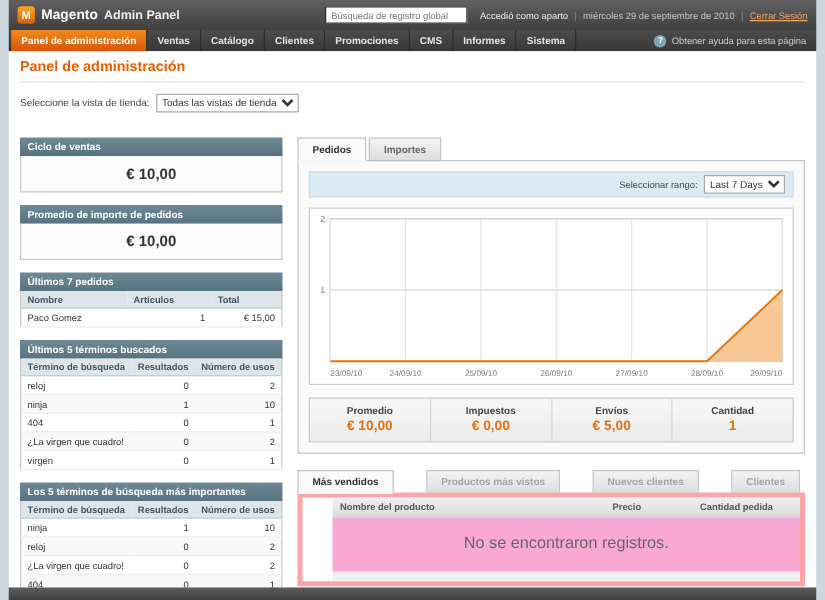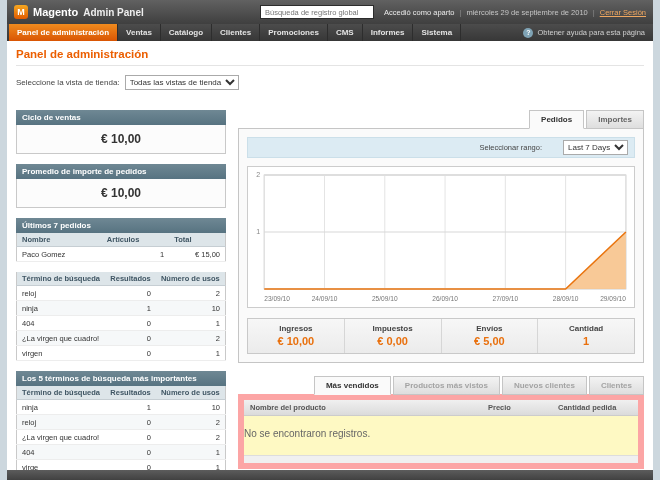--- a/index.html
+++ b/index.html
@@ -55,45 +55,45 @@
                text-align: center; font-size: 12px; font-weight: bold; padding: 7px 0; }
   table.dtable { width: 100%; border-collapse: collapse; font-size: 7.5px;
                  border: 1px solid #c9c9c9; border-top: none; background: #fff; }
   table.dtable th { background: #dde5e9; color: #3f5563; font-weight: bold; text-align: left;
                     padding: 2px 5px; border-bottom: 1px solid #c6ced3; white-space: nowrap; }
   table.dtable td { padding: 2.5px 5px; border-bottom: 1px solid #ededed; color: #333; }
   table.dtable tbody tr:nth-child(even) td { background: #f6f8f9; }
   .num { text-align: right; }
 
   
-  .tabs { display: flex; gap: 2px; position: relative; z-index: 2; margin-bottom: -1px; justify-content: flex-end; }
+  .tabs { display: flex; gap: 2px; position: relative; z-index: 2; margin-bottom: -1px; }
   .tab { font-size: 8px; font-weight: bold; color: #666; padding: 4px 11px;
          border: 1px solid #c5c5c5; background: linear-gradient(#f3f3f3, #dedede); cursor: pointer; }
   .tab.active { background: #fafafa; color: #333; border-bottom: 1px solid #fafafa; }
-  .tab.disabled { color: #a3a3a3; }
+  .tab.disabled { color: #a3a3a3; margin-left: 24px; }
   .panel { position: relative; z-index: 1; border: 1px solid #c5c5c5; background: #fafafa; padding: 8px; }
   .range-bar { background: #dcebf3; border: 1px solid #cbdfe9; padding: 2px 6px;
-               display: flex; justify-content: flex-end; align-items: center; gap: 21px;
+               display: flex; justify-content: flex-end; align-items: center; gap: 5px;
                font-size: 7.5px; color: #444; }
   .chart-wrap { margin-top: 8px; border: 1px solid #cccccc; background: #fff; }
   .chart-wrap svg { display: block; width: 100%; height: 140px; }
   .stats { margin-top: 10px; border: 1px solid #c9c9c9; background: linear-gradient(#f7f7f7, #ebebeb); display: flex; }
   .stat { flex: 1; text-align: center; padding: 5px 0 6px; border-left: 1px solid #d6d6d6; }
   .stat:first-child { border-left: none; }
   .stat .lbl { font-size: 8px; font-weight: bold; color: #444; margin-bottom: 2px; }
   .stat .val { font-size: 11px; font-weight: bold; color: #e9700d; }
 
   .bottom-section { margin-top: 13px; }
-  .ptable { border: 6px solid #fca5a5; background: #fff; }
+  .ptable { border: 4px solid #fca5a5; background: #fff; padding-left: 24px; }
   .ptable-head { display: flex; background: linear-gradient(#f0f0f0, #dbdbdb);
                  border-bottom: 1px solid #cccccc; font-size: 7.5px; font-weight: bold; color: #555; }
   .ph-name { flex: 1; padding: 3px 6px; }
   .ph-price { width: 70px; padding: 3px 6px; }
   .ph-qty { width: 86px; padding: 3px 6px; }
-  .ptable-empty { font-size: 10px; color: #666; padding: 12px 0 16px; background: #fef9c3; }
+  .ptable-empty { text-align: center; font-size: 13px; color: #666; padding: 12px 0 16px; background: #f9a8d4; }
   .ptable-foot { height: 8px; background: #f0f0f0; border-top: 1px solid #ddd; }
 
   .footbar { height: 10px; flex: none; background: linear-gradient(#5c5c5c, #414141); }
 </style>
 </head>
 <body>
 
 <div class="app">
 
   <header class="topbar">
@@ -163,20 +163,21 @@
               <tr>
                 <td>Paco Gomez</td>
                 <td class="num">1</td>
                 <td class="num">€ 15,00</td>
               </tr>
             </tbody>
           </table>
         </div>
 
         <div class="dash-box">
+          <div class="box-head">Últimos 5 términos buscados</div>
           <table class="dtable">
             <thead>
               <tr>
                 <th>Término de búsqueda</th>
                 <th class="num">Resultados</th>
                 <th class="num">Número de usos</th>
               </tr>
             </thead>
             <tbody>
               <tr>
@@ -284,21 +285,21 @@
                 <text x="12" y="67.5" font-size="7" fill="#888888" text-anchor="end" font-family="Liberation Sans, sans-serif">1</text>
                 <line x1="16" y1="8" x2="372" y2="8" stroke="#d8d8d8" stroke-width="1"></line>
                 <text x="12" y="10.5" font-size="7" fill="#888888" text-anchor="end" font-family="Liberation Sans, sans-serif">2</text>
                 <polygon points="16,122 16,122 75.33333333333334,122 134.66666666666669,122 194,122 253.33333333333334,122 312.6666666666667,122 372,65 372,122" fill="#f7c38c" fill-opacity="0.9"></polygon>
                 <polyline points="16,122 75.33333333333334,122 134.66666666666669,122 194,122 253.33333333333334,122 312.6666666666667,122 372,65" fill="none" stroke="#e9740f" stroke-width="1.5"></polyline>
               </svg>
           </div>
 
           <div class="stats">
             <div class="stat">
-              <div class="lbl">Ingresos</div>
+              <div class="lbl">Promedio</div>
               <div class="val">€ 10,00</div>
             </div>
             <div class="stat">
               <div class="lbl">Impuestos</div>
               <div class="val">€ 0,00</div>
             </div>
             <div class="stat">
               <div class="lbl">Envíos</div>
               <div class="val">€ 5,00</div>
             </div>

